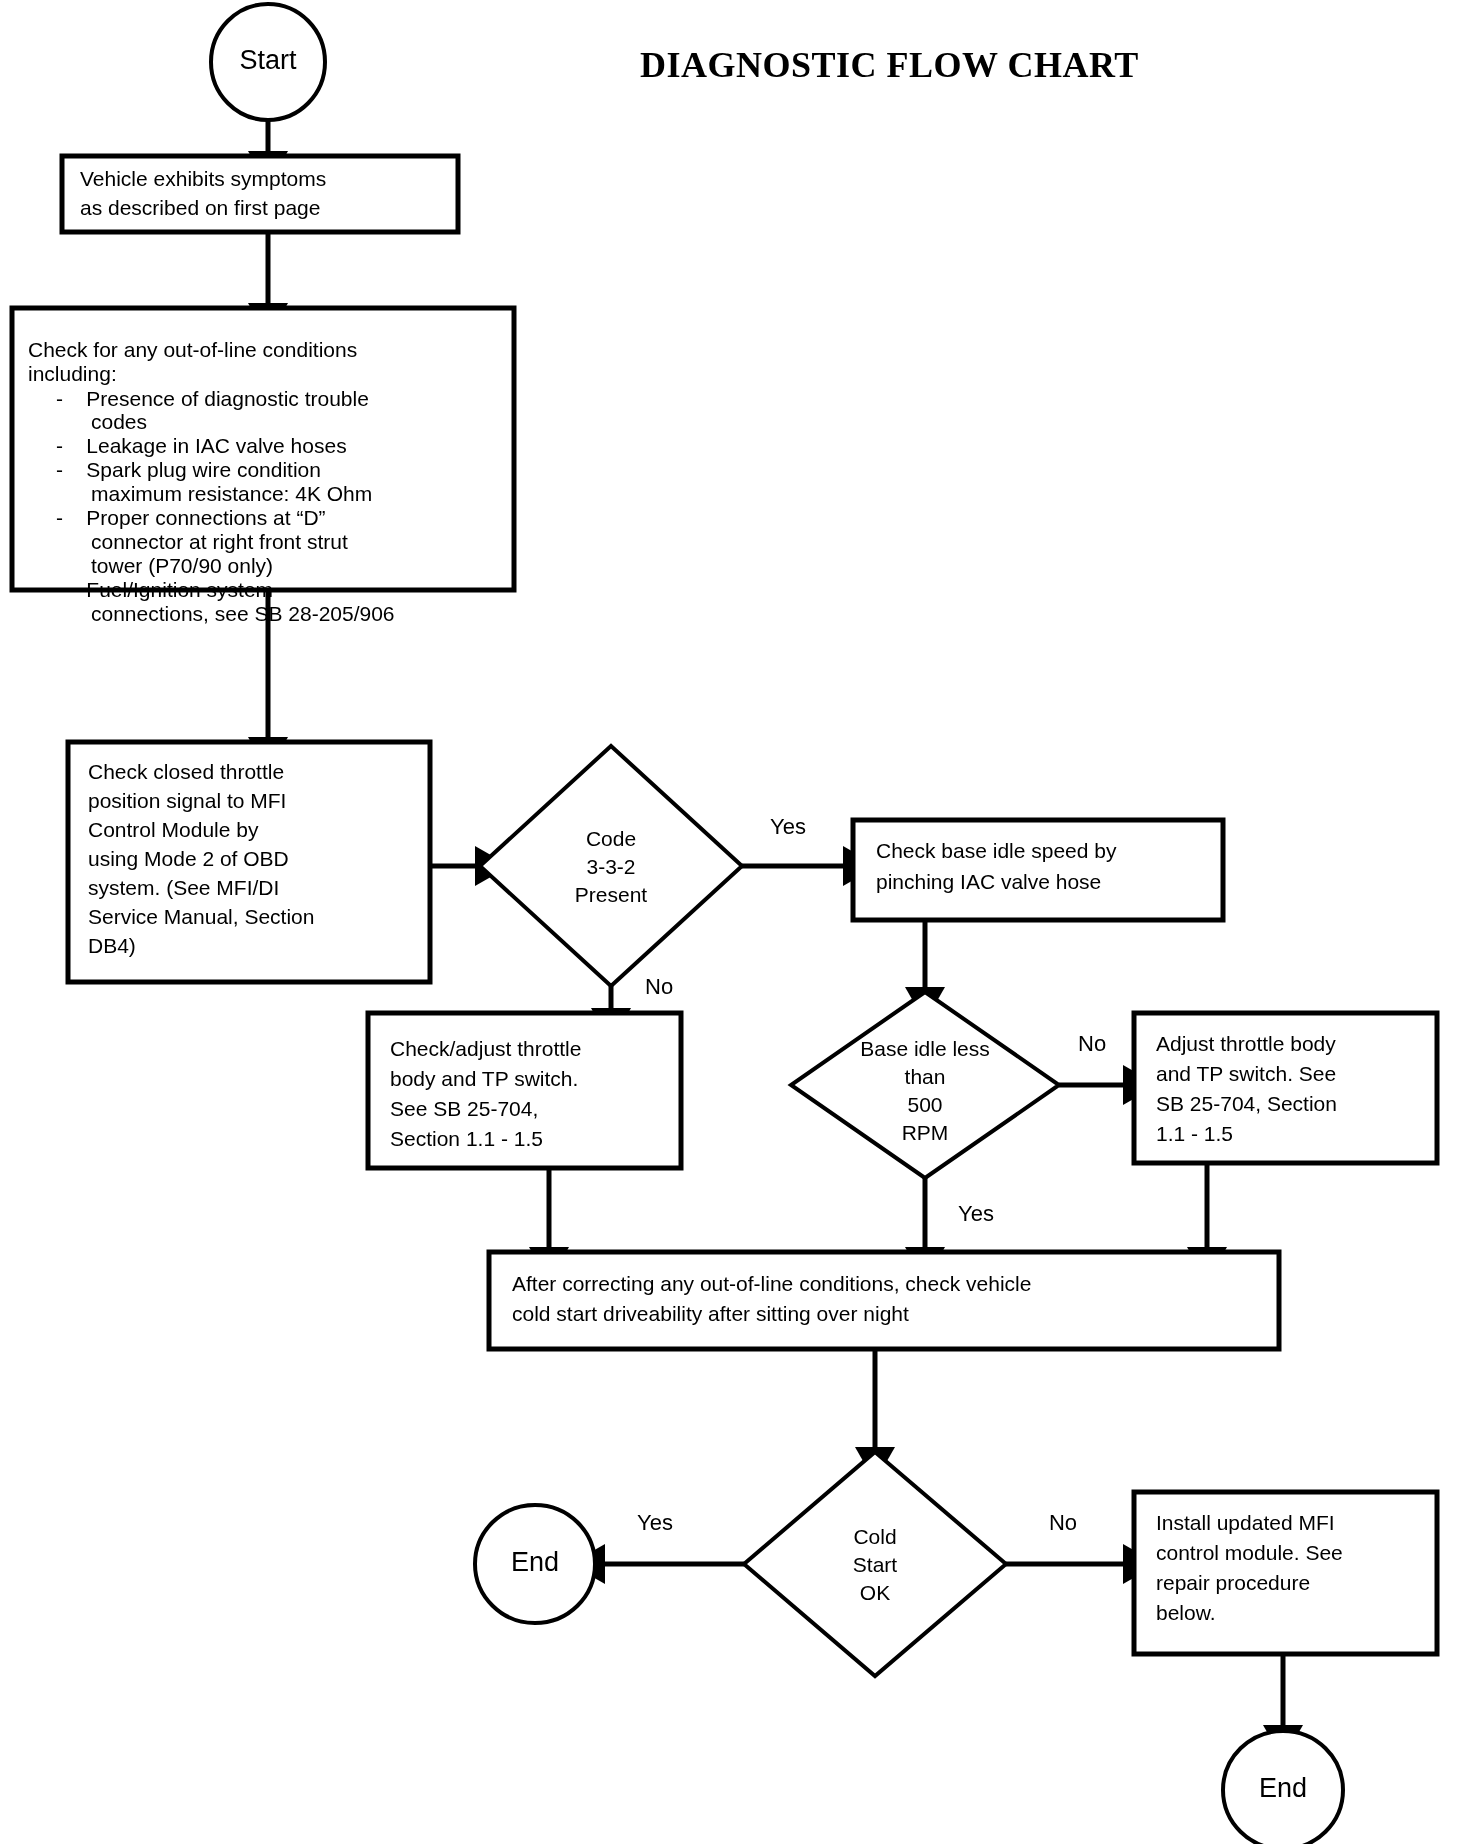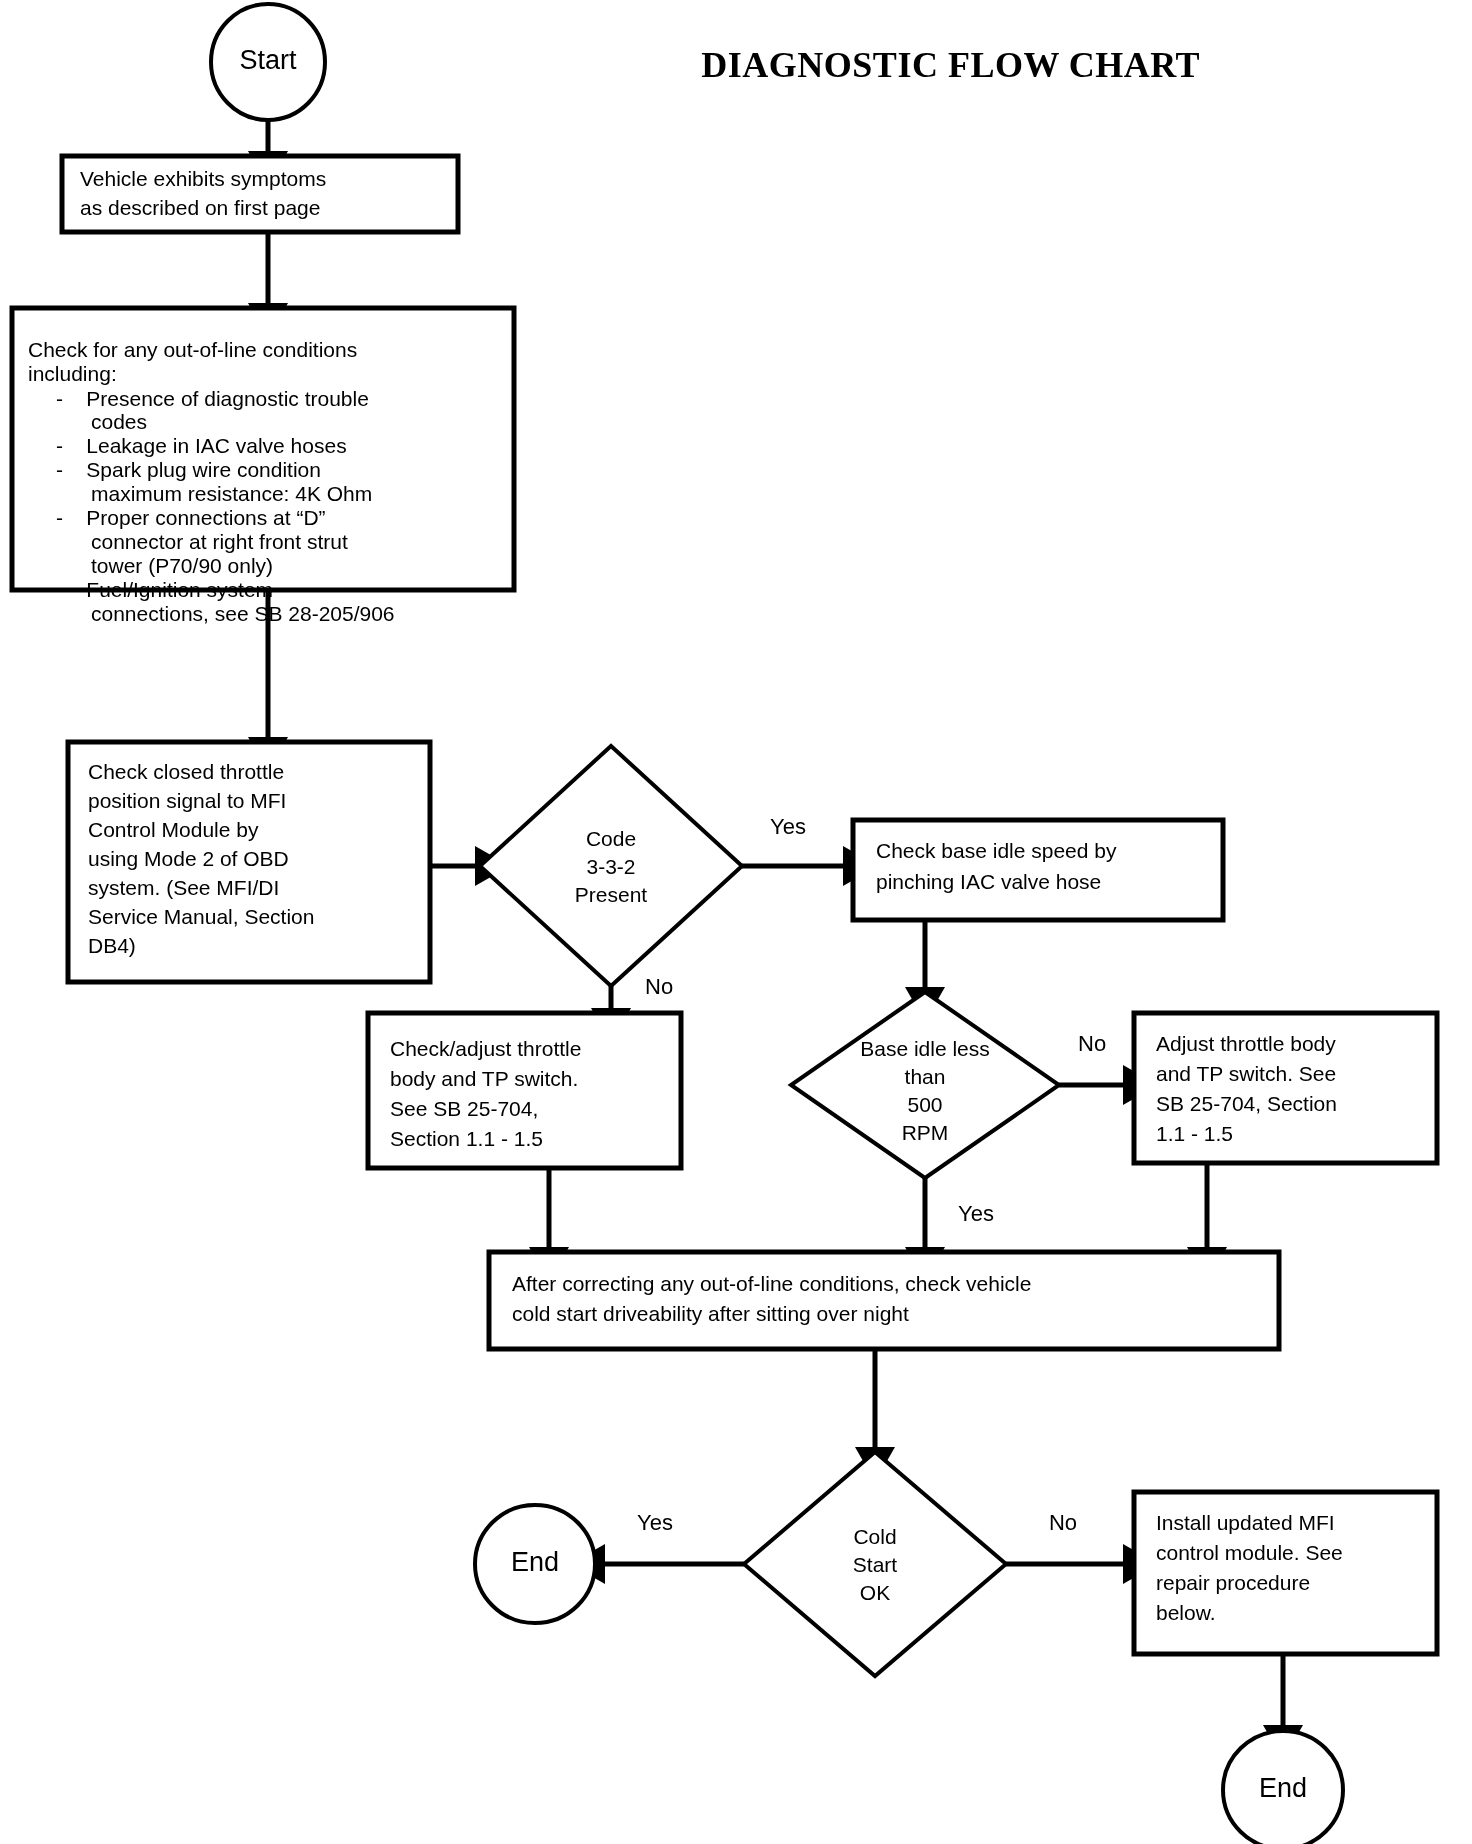--- a/index.html
+++ b/index.html
@@ -13,21 +13,21 @@
     height: 1844px;
     background: #ffffff;
     font-family: "Liberation Sans", sans-serif;
     overflow: hidden;
   }
   #chart-title {
     position: absolute;
     left: 640px;
     top: 44px;
     width: 560px;
-    text-align: right;
+    text-align: left;
     font-family: "Liberation Serif", serif;
     font-weight: bold;
     font-size: 36px;
     letter-spacing: 0.5px;
     color: #000;
     white-space: nowrap;
   }
   svg#flow {
     position: absolute;
     left: 0;

